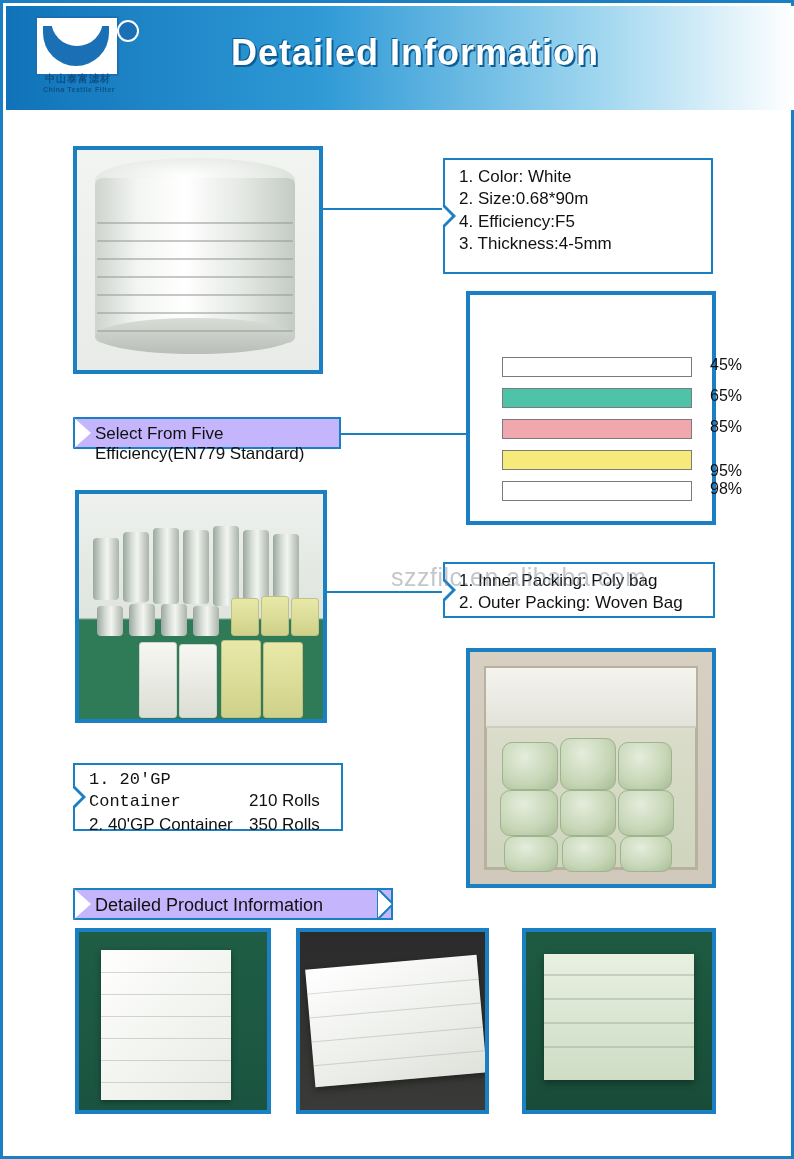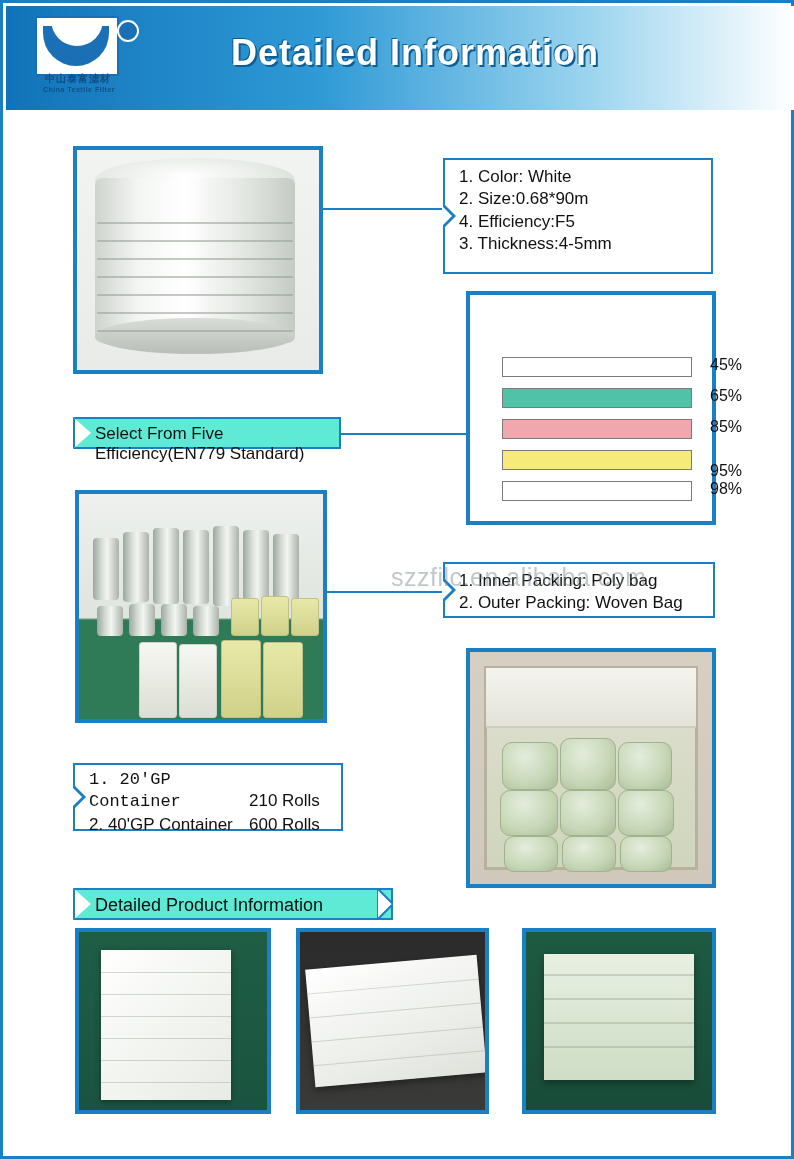--- a/index.html
+++ b/index.html
@@ -274,21 +274,21 @@
   .pleat {
     position: absolute;
     background: rgba(160,170,155,0.45);
   }
 
   
   .tag {
     position: absolute;
     border: 2px solid #1b7fc4;
     box-sizing: border-box;
-    background: #5eead4;
+    background: #c4b5fd;
     font-size: 17px;
     color: #111111;
     padding: 5px 14px 5px 20px;
   }
   .tag:before {
     content:"";
     position:absolute;
     left:-2px; top:-2px; bottom:-2px;
     width: 16px;
     background: #ffffff;
@@ -420,21 +420,21 @@
       <div class="bale" style="left:92px; top:184px; width:52px; height:34px;"></div>
       <div class="bale" style="left:150px; top:184px; width:50px; height:34px;"></div>
     </div>
   </div>
 
   <div class="callout arrow" style="left:70px; top:760px; width:270px; height:68px; padding-top:4px;">
     <div>
       <span style="display:inline-block;width:160px;font-family:Liberation Mono, monospace;">1. 20'GP Container</span><span>210 Rolls</span>
     </div>
     <div>
-      <span style="display:inline-block;width:160px;">2. 40'GP Container</span><span>600 Rolls</span>
+      <span style="display:inline-block;width:160px;">2. 40'GP Container</span><span>350 Rolls</span>
     </div>
   </div>
 
   <div class="tag" style="left:70px; top:885px; width:320px; height:32px; font-size:18px;">
     <span>Detailed Product Information</span>
     <svg class="tag-chev" viewBox="0 0 16 32" preserveAspectRatio="none">
       <polygon points="0,0 16,16 0,32" fill="#ffffff" stroke="#1b7fc4" stroke-width="2"></polygon>
     </svg>
   </div>
 

